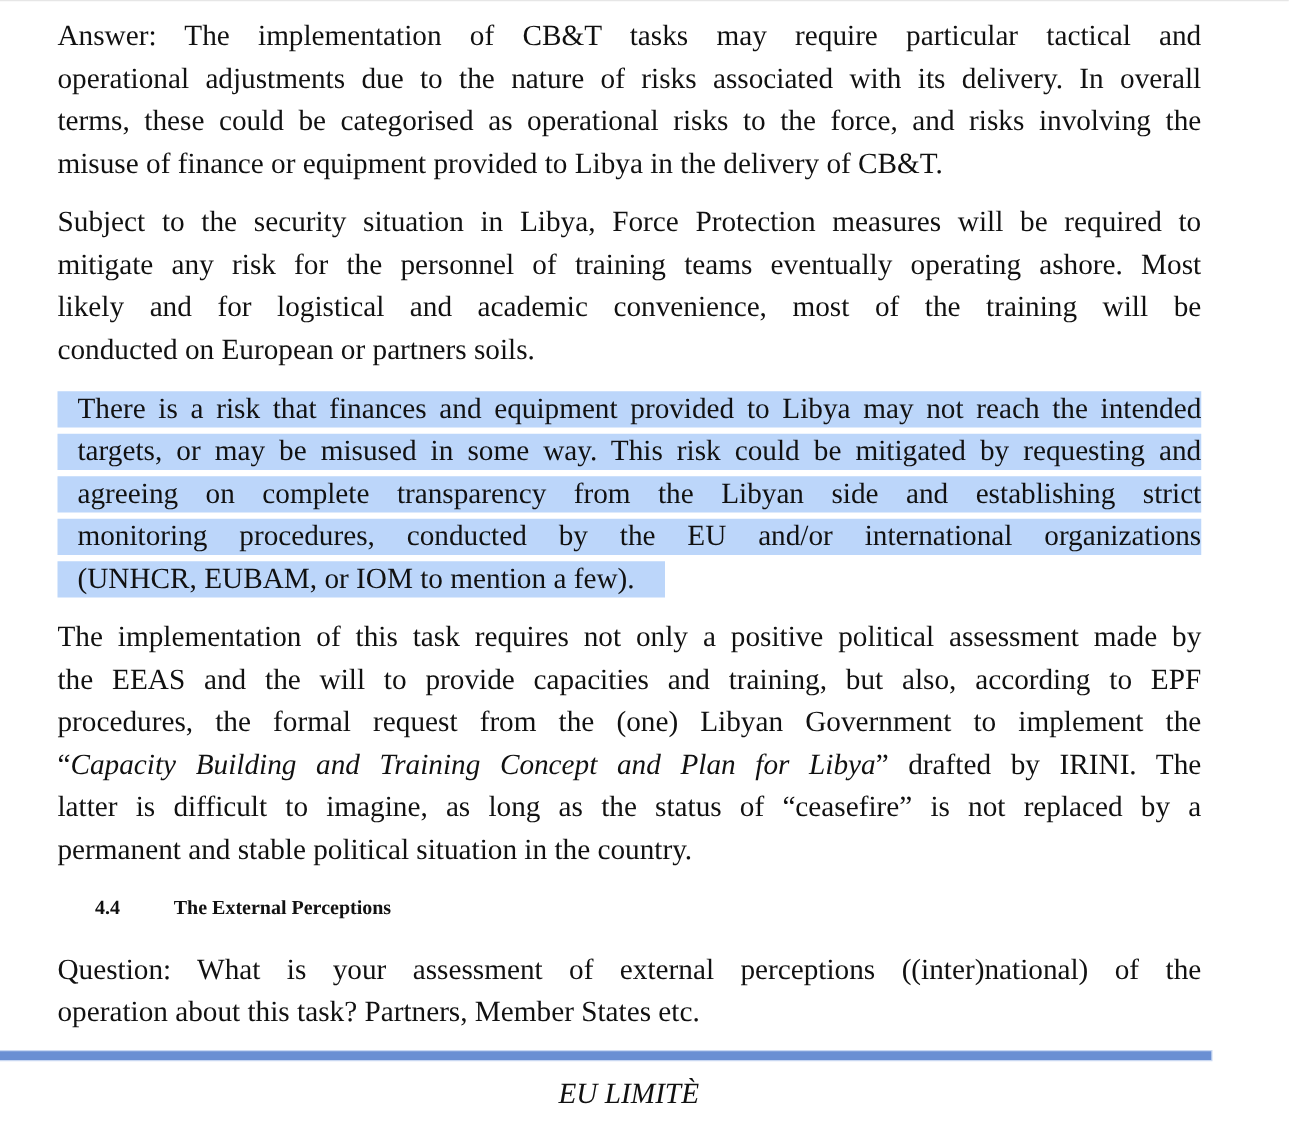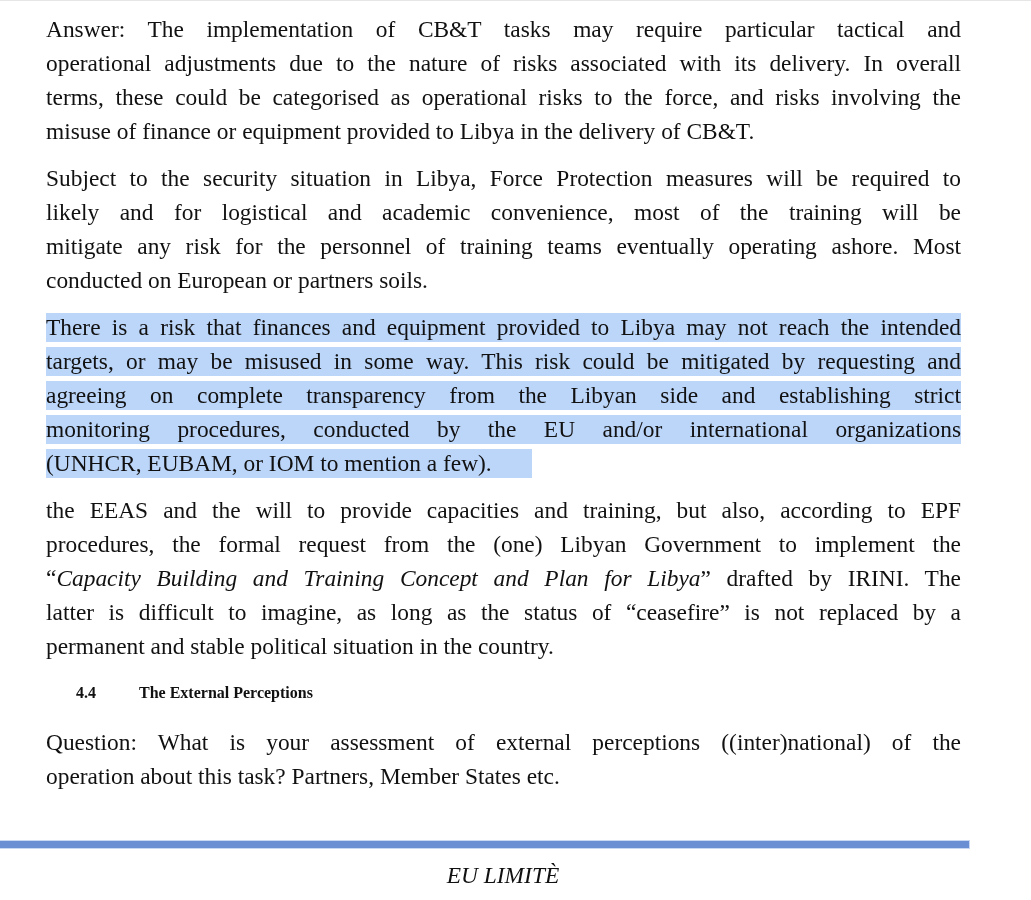--- a/index.html
+++ b/index.html
@@ -55,20 +55,21 @@
       height: 29px;
       background: #bcd6fa;
       z-index: 0;
     }
     .hl .line .txt {
       position: relative;
       z-index: 1;
       display: block;
       text-align: justify;
       text-align-last: justify;
+      padding-left: 16px;
     }
     .hl .line.last .txt {
       text-align-last: left;
       display: inline-block;
     }
     .ital { font-style: italic; }
     .heading {
       font-size: 16px;
       font-weight: bold;
       line-height: 34px;
@@ -108,22 +109,22 @@
 
   <div class="para">
     <span class="line">Answer: The implementation of CB&amp;T tasks may require particular tactical and</span>
     <span class="line">operational adjustments due to the nature of risks associated with its delivery. In overall</span>
     <span class="line">terms, these could be categorised as operational risks to the force, and risks involving the</span>
     <span class="line last">misuse of finance or equipment provided to Libya in the delivery of CB&amp;T.</span>
   </div>
 
   <div class="para">
     <span class="line">Subject to the security situation in Libya, Force Protection measures will be required to</span>
+    <span class="line">mitigate any risk for the personnel of training teams eventually operating ashore. Most</span>
     <span class="line">likely and for logistical and academic convenience, most of the training will be</span>
-    <span class="line">mitigate any risk for the personnel of training teams eventually operating ashore. Most</span>
     <span class="line last">conducted on European or partners soils.</span>
   </div>
 
   <div class="para hl">
     <span class="line">
       <span class="band" style="width:915px"></span>
       <span class="txt">There is a risk that finances and equipment provided to Libya may not reach the intended</span>
     </span>
     <span class="line">
       <span class="band" style="width:915px"></span>
@@ -137,20 +138,21 @@
       <span class="band" style="width:915px"></span>
       <span class="txt">monitoring procedures, conducted by the EU and/or international organizations</span>
     </span>
     <span class="line last">
       <span class="band" style="width:486px"></span>
       <span class="txt">(UNHCR, EUBAM, or IOM to mention a few).</span>
     </span>
   </div>
 
   <div class="para">
+    <span class="line">The implementation of this task requires not only a positive political assessment made by</span>
     <span class="line">the EEAS and the will to provide capacities and training, but also, according to EPF</span>
     <span class="line">procedures, the formal request from the (one) Libyan Government to implement the</span>
     <span class="line"><span>“</span><span class="ital">Capacity Building and Training Concept and Plan for Libya</span><span>” drafted by IRINI. The</span></span>
     <span class="line">latter is difficult to imagine, as long as the status of “ceasefire” is not replaced by a</span>
     <span class="line last">permanent and stable political situation in the country.</span>
   </div>
 
   <div class="heading">
     <span class="num">4.4</span><span>The External Perceptions</span>
   </div>

